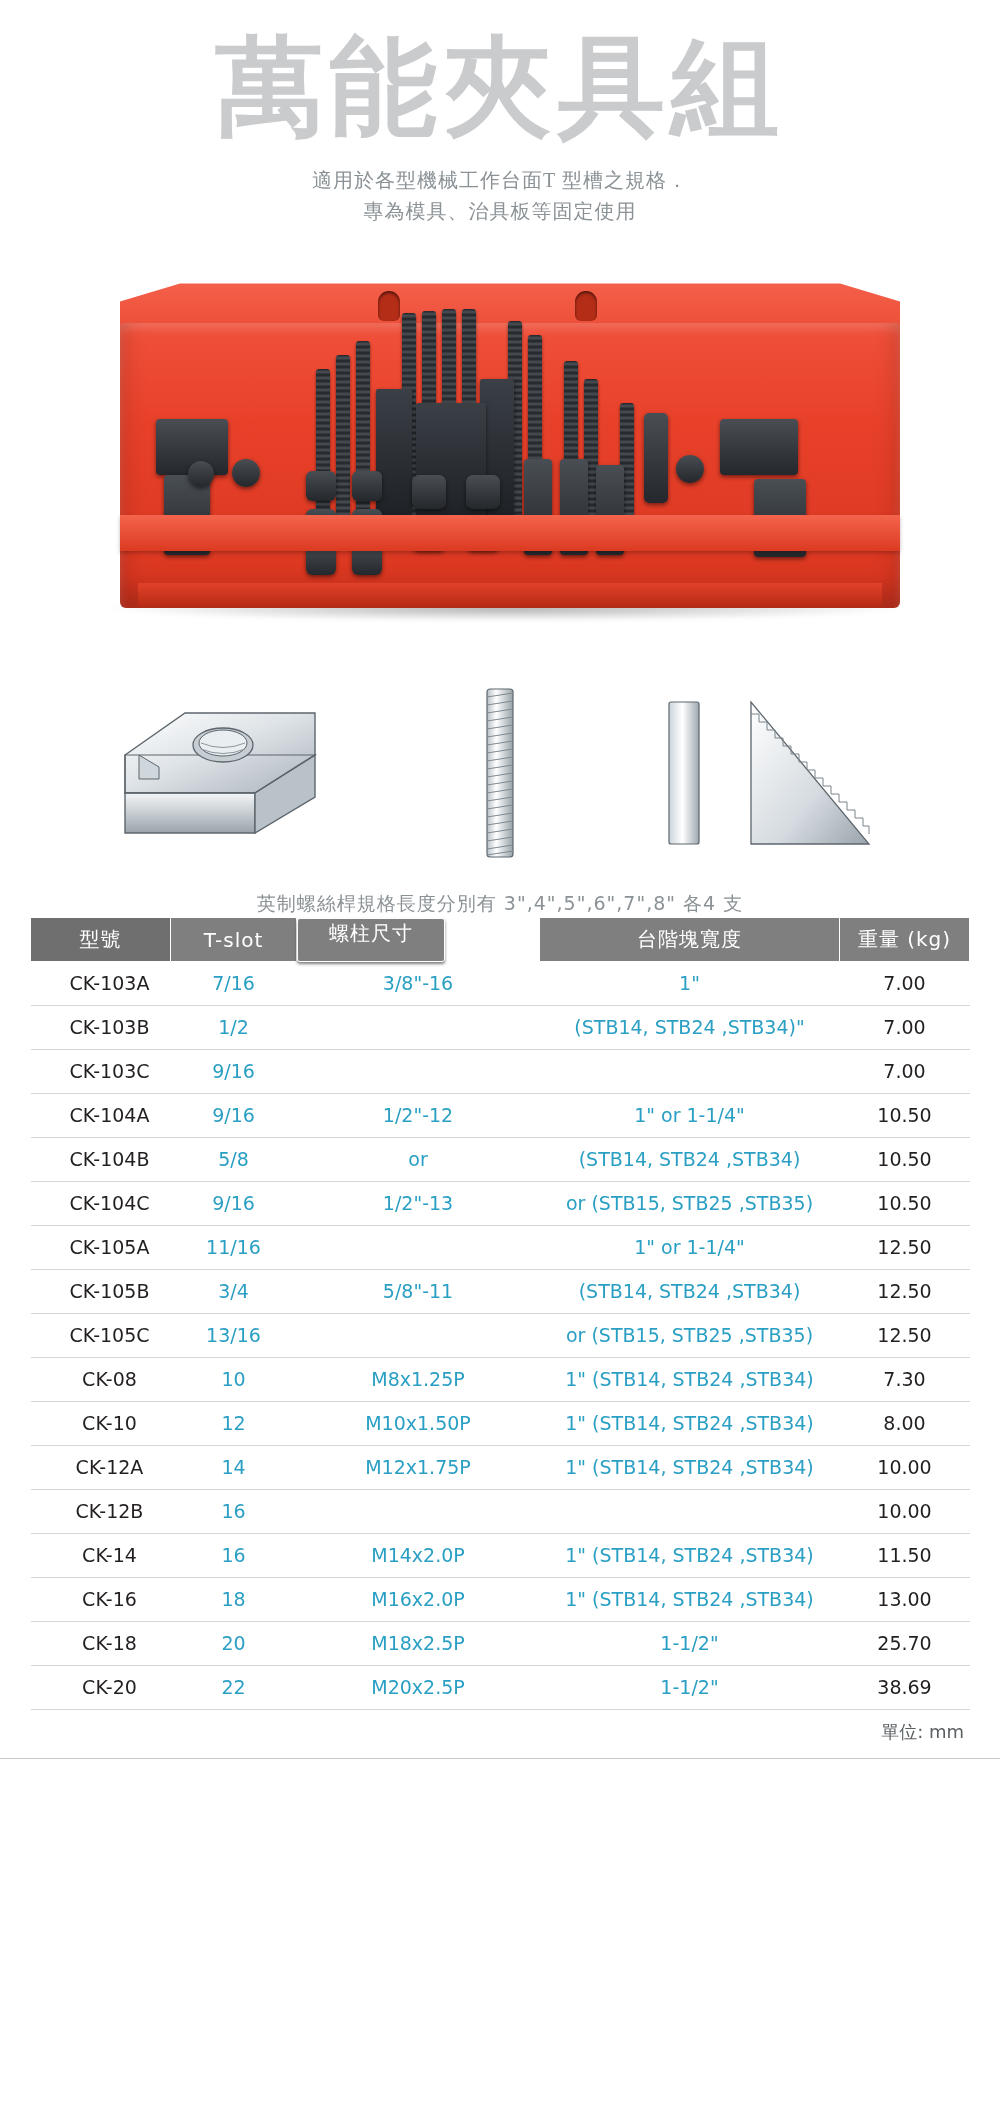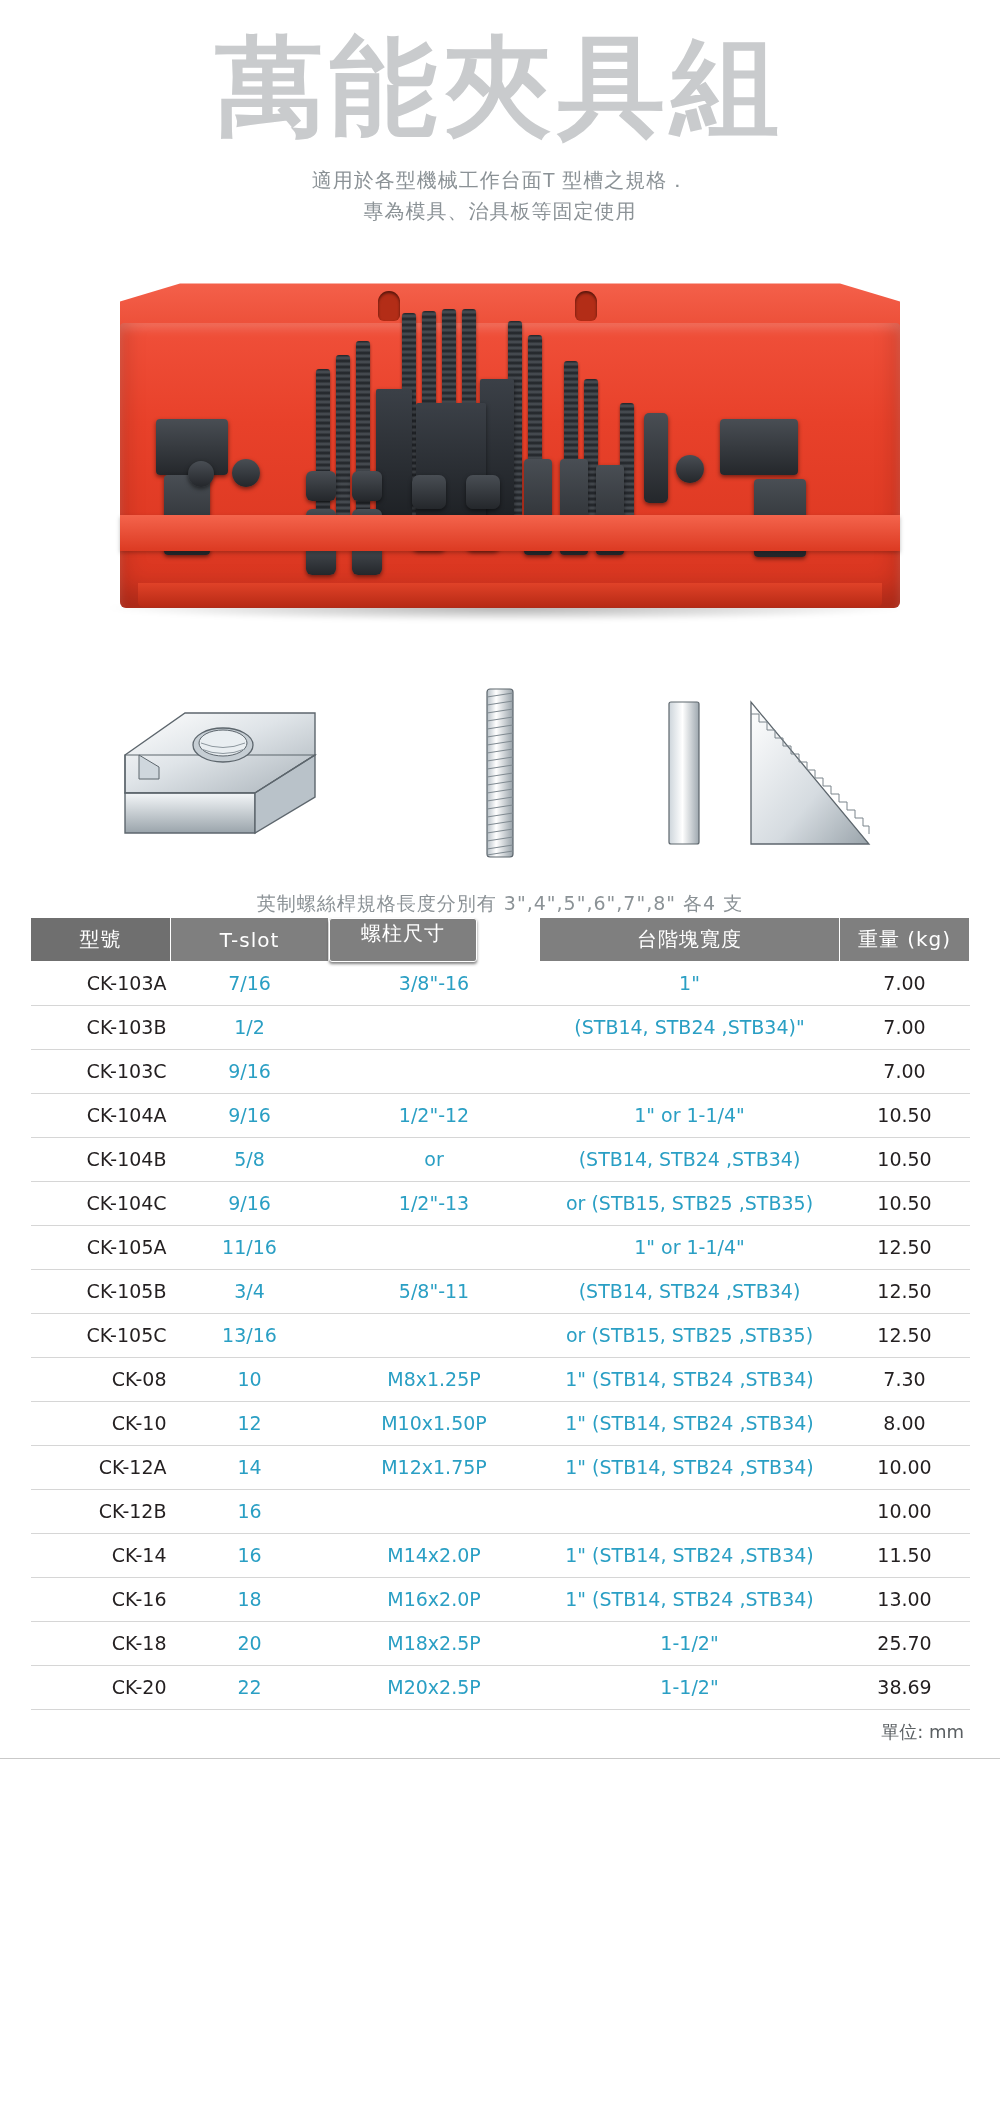--- a/index.html
+++ b/index.html
@@ -38,21 +38,21 @@
     margin: 18px 0 0 0;
     font-weight: normal;
     font-family: "Liberation Sans", sans-serif;
   }
   .desc {
     margin-top: 22px;
     color: #8b9296;
     font-size: 20px;
     line-height: 1.55;
     letter-spacing: 1px;
-    font-family: Liberation Sans, sans-serif;
+    font-family: Liberation Serif, serif;
   }
 
   
   .photo-wrap {
     margin: 38px auto 0 auto;
     width: 860px;
     height: 390px;
     position: relative;
   }
   .tray-shadow {
@@ -159,34 +159,34 @@
   table.spec thead th {
     background: #7f7f7f;
     color: #ffffff;
     font-weight: normal;
     height: 44px;
     border: 1px solid #ffffff;
     font-size: 20px;
     letter-spacing: 1px;
   }
   table.spec thead th.model { width: 140px; background:#6f6f6f; }
-  table.spec thead th.tslot { width: 158px; }
+  table.spec thead th.tslot { width: 126px; }
   table.spec thead th.stud  { width: 148px; }
   table.spec thead th.step  { width: 300px; }
   table.spec thead th.wt    { width: 130px; }
 
   table.spec td {
     height: 44px;
     text-align: center;
     border-bottom: 1px solid #d6d6d6;
     color: #231f20;
     padding: 2px 4px;
     line-height: 1.25;
   }
-  table.spec td.model { text-align: right; padding-left: 22px; color:#231f20; }
+  table.spec td.model { text-align: center; padding-left: 22px; color:#231f20; }
   table.spec td.cyan { color: #2a9fc4; }
   table.spec tr.group-start td { border-top: 1px solid #9a9a9a; }
   table.spec tr:first-child td { border-top: none; }
   .unit {
     text-align: right;
     color: #5a5f62;
     font-size: 18px;
     margin-top: 10px;
     padding-right: 6px;
     font-family: "DejaVu Sans", sans-serif;

